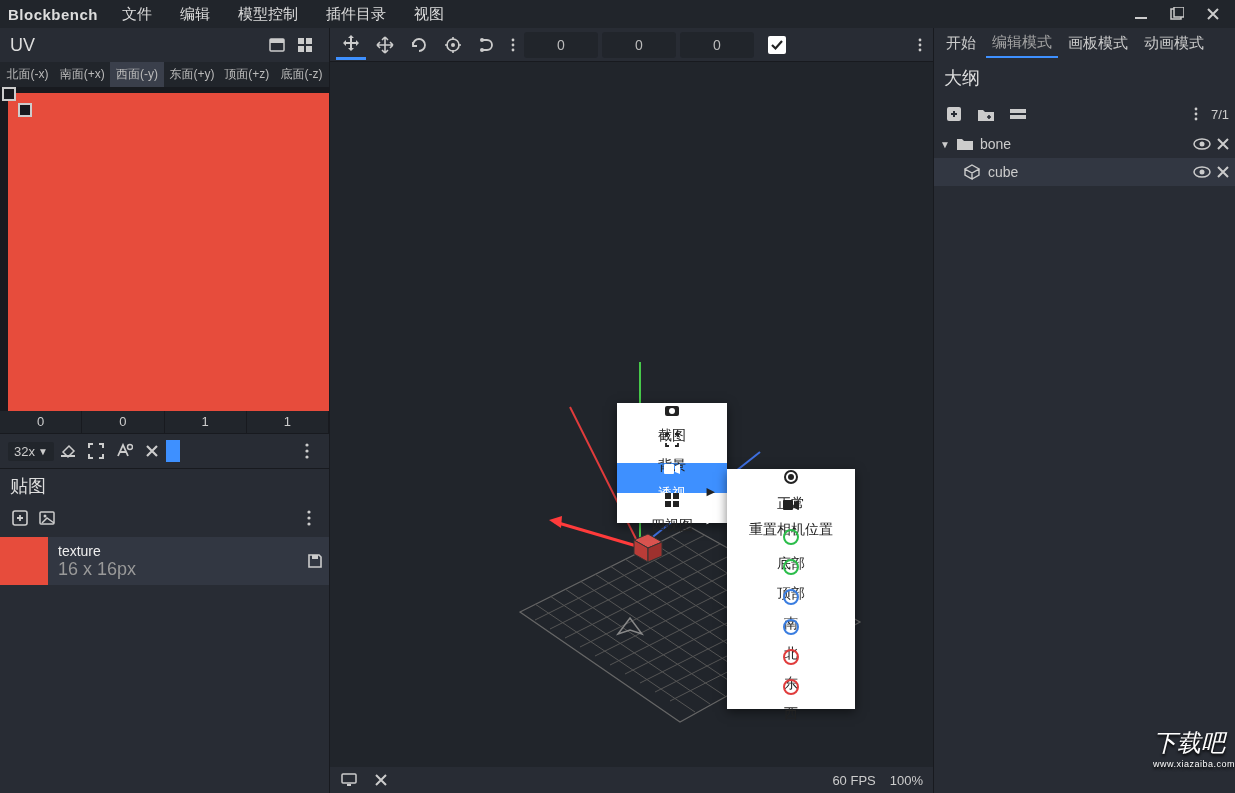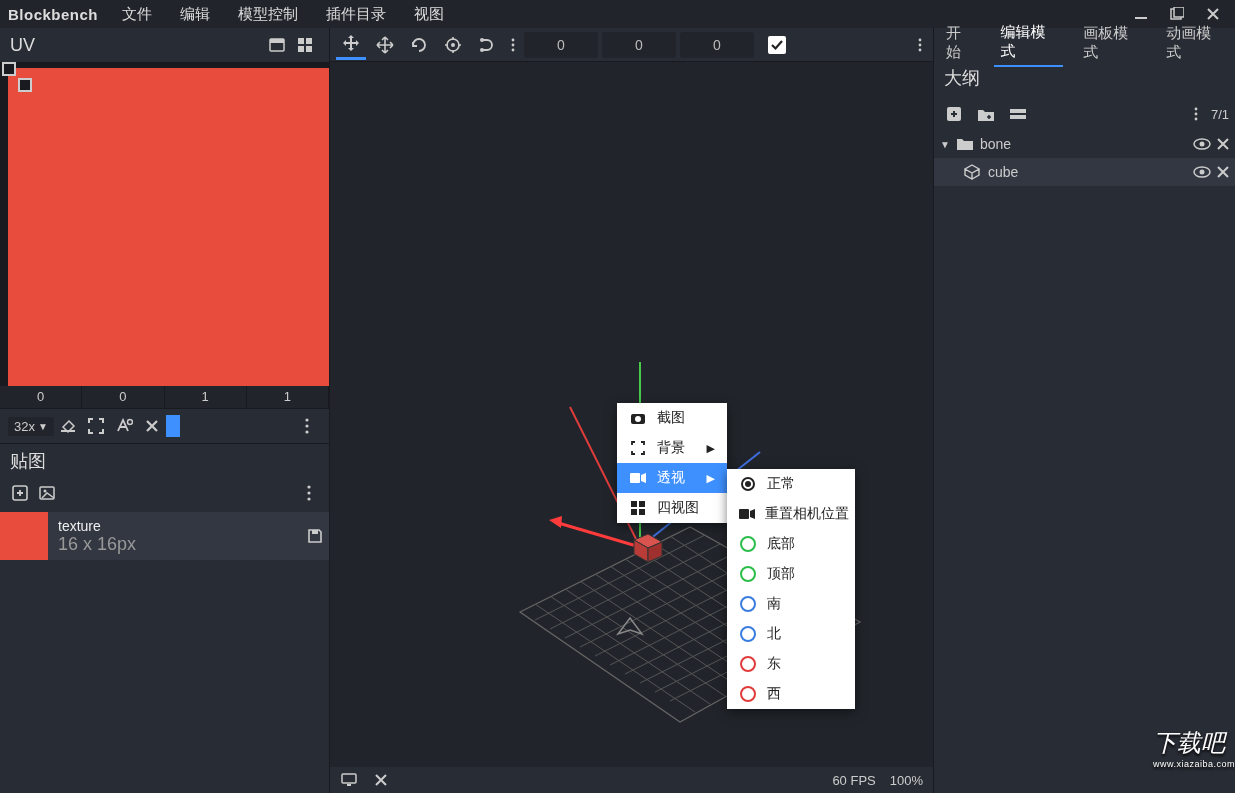--- a/index.html
+++ b/index.html
@@ -32,28 +32,28 @@
 .tex-info { padding-left:10px; flex:1; }
 .tex-name { font-size:14px; color:#eee; }
 .tex-sub { font-size:18px; color:#999; }
 .center-tools { height:34px; background:#282c34; display:flex; align-items:center; padding:0 6px; gap:4px; border-bottom:1px solid #181a1f;}
 .tool-ico { width:30px; height:30px; display:flex; align-items:center; justify-content:center; cursor:pointer; color:#ccc; }
 .tool-ico.active { border-bottom:3px solid #3e90ff; }
 .num-input { width:74px; height:26px; background:#21252b; color:#bbb; text-align:center; line-height:26px; font-size:14px; border-radius:3px;}
 .checkbox { width:18px; height:18px; background:#fff; display:flex; align-items:center; justify-content:center; border-radius:2px; margin:0 10px;}
 .viewport { flex:1; background:#21252b; position:relative; overflow:hidden; }
 .center-status { height:26px; background:#282c34; display:flex; align-items:center; padding:0 10px; gap:14px; font-size:13px; color:#ccc; }
-.mode-tabs { height:30px; display:flex; align-items:center; padding:0 6px; gap:14px; background:#282c34; }
+.mode-tabs { height:30px; display:flex; align-items:center; padding:0 6px; gap:4px; background:#282c34; }
 .mode-tab { padding:4px 6px; font-size:15px; color:#ccc; cursor:pointer; }
-.mode-tab.active { border-bottom:2px solid #3e90ff; color:#ffffff; }
+.mode-tab.active { border-bottom:2px solid #3e90ff; color:#a3a3a3; }
 .outliner-tools { height:32px; display:flex; align-items:center; padding:0 6px; gap:4px; }
 .outliner-item { display:flex; align-items:center; height:28px; padding:0 6px; font-size:14px; cursor:pointer; }
 .outliner-item.child { padding-left:30px; background:#323742; }
 .context-menu { position:absolute; background:#fff; color:#222; font-size:14px; box-shadow:0 3px 10px rgba(0,0,0,.5); }
-.ctx-item { display:flex; align-items:center; height:30px; padding:0 12px; gap:10px; cursor:pointer; white-space:nowrap; }
+.ctx-item { display:flex; align-items:center; height:30px; padding:0 12px; gap:10px; cursor:pointer; white-space:nowrap;flex-direction:column; }
 .ctx-item.hi { background:#3e90ff; color:#fff; }
 .ctx-ico { width:18px; display:flex; justify-content:center; }
 .ctx-arrow { margin-left:auto; font-size:11px; }
 .circle { width:16px; height:16px; border-radius:50%; border:2px solid; display:inline-block; }
 svg { display:block; }
 .watermark { position:absolute; right:0; bottom:24px; color:#fff; font-weight:normal; font-style:italic; font-size:24px; text-shadow:0 2px 3px #000; }
 .watermark .sub { font-size:9px; font-style:normal; letter-spacing:0.5px; display:block; text-align:right; }
 </style>
 </head>
 <body>
@@ -98,20 +98,28 @@
         </div>
       <div class="ico-btn">
           <svg width="14" height="14">
             <rect x="0" y="0" width="6" height="6" fill="#ccc"></rect>
             <rect x="8" y="0" width="6" height="6" fill="#ccc"></rect>
             <rect x="0" y="8" width="6" height="6" fill="#ccc"></rect>
             <rect x="8" y="8" width="6" height="6" fill="#ccc"></rect>
           </svg>
         </div>
     </div>
+    <div class="uv-faces">
+      <div class="face">北面(-x)</div>
+      <div class="face">南面(+x)</div>
+      <div class="face active">西面(-y)</div>
+      <div class="face">东面(+y)</div>
+      <div class="face">顶面(+z)</div>
+      <div class="face">底面(-z)</div>
+    </div>
     <div class="uv-canvas">
       <div class="paint"></div>
       <div class="uv-handle" style="left:2px;top:0px;"></div>
       <div class="uv-handle" style="left:18px;top:16px;"></div>
     </div>
     <div class="uv-numbers">
       <div>0</div>
       <div>0</div>
       <div>1</div>
       <div>1</div>

